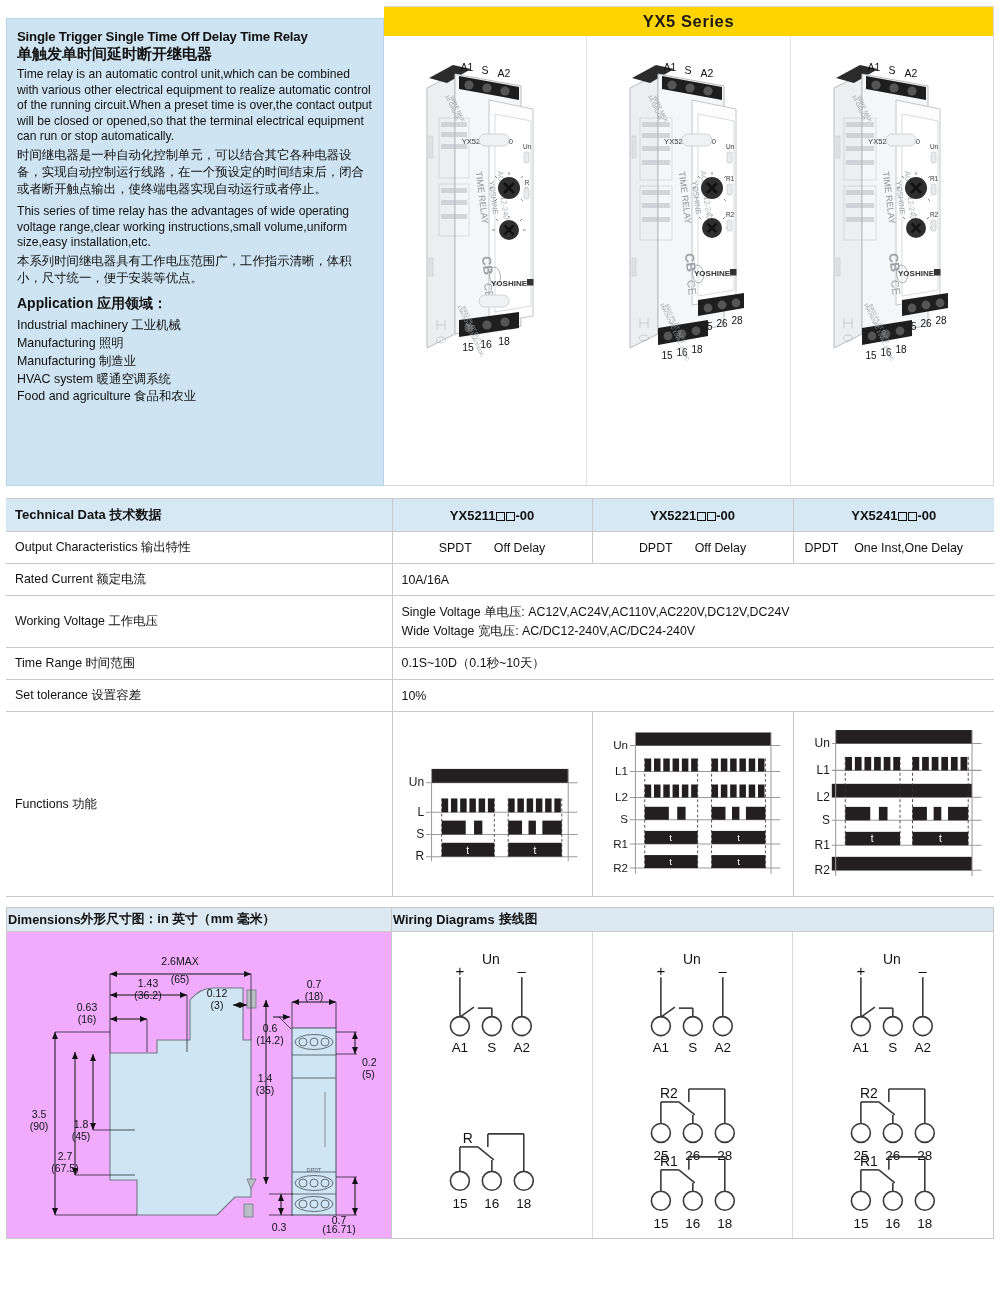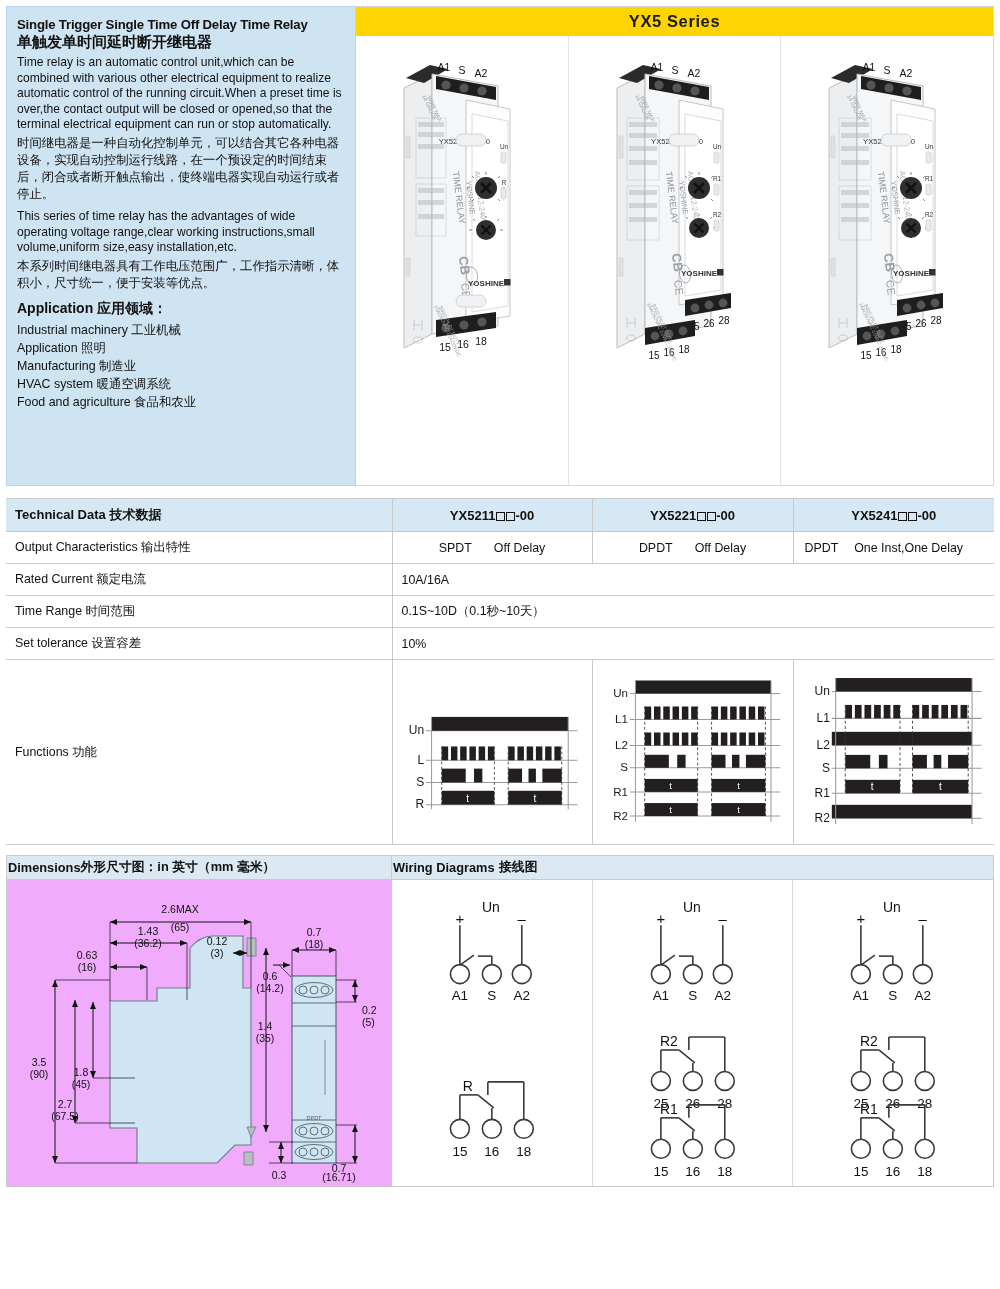--- a/index.html
+++ b/index.html
@@ -11,22 +11,23 @@
     color:#111;
     position:relative;
     overflow:hidden;
   }
   .page { position:relative; width:1000px; height:1289px; padding:6px 6px 0 6px; }
 
   
   .top { display:flex; width:988px; height:480px; }
 
   .intro {
-    width:350px; background:#cfe4f2; border:1px solid #b9d4e6;
+    width:378px; background:#cfe4f2; border:1px solid #b9d4e6;
     padding:8px 10px 6px 10px;
+    margin-top:12px;
   }
   .intro h1 {
     font-size:13.2px; font-weight:bold; margin:2px 0 1px 0; line-height:1.15;
     letter-spacing:-0.2px;
   }
   .intro h2 {
     font-size:15px; font-weight:bold; margin:0 0 4px 0; line-height:1.2;
   }
   .intro p { font-size:12.1px; line-height:1.285; margin:0 0 2px 0; }
   .intro p.cn { font-size:12.4px; line-height:1.38; margin:2px 0 6px 0; }
@@ -99,21 +100,21 @@
     <div class="intro">
       <h1>Single Trigger Single Time Off Delay Time Relay</h1>
       <h2>单触发单时间延时断开继电器</h2>
       <p>Time relay is an automatic control unit,which can be combined with various other electrical equipment to realize automatic control of the running circuit.When a preset time is over,the contact output will be closed or opened,so that the terminal electrical equipment can run or stop automatically.</p>
       <p class="cn">时间继电器是一种自动化控制单元，可以结合其它各种电器设备，实现自动控制运行线路，在一个预设定的时间结束后，闭合或者断开触点输出，使终端电器实现自动运行或者停止。</p>
       <p>This series of time relay has the advantages of wide operating voltage range,clear working instructions,small volume,uniform size,easy installation,etc.</p>
       <p class="cn">本系列时间继电器具有工作电压范围广，工作指示清晰，体积小，尺寸统一，便于安装等优点。</p>
       <h3>Application 应用领域：</h3>
       <div class="applist">
         <div>Industrial machinery 工业机械</div>
-        <div>Application 照明</div>
+        <div>Manufacturing 照明</div>
         <div>Manufacturing 制造业</div>
         <div>HVAC system 暖通空调系统</div>
         <div>Food and agriculture 食品和农业</div>
       </div>
     </div>
 
     <div class="products">
       <div class="series-bar">
         <span>YX5 Series</span>
       </div>
@@ -438,20 +439,27 @@
               <span>One Inst,One Delay</span>
             </div>
           </td>
       </tr>
 
       <tr>
         <td>Rated Current 额定电流</td>
         <td colspan="3">10A/16A</td>
       </tr>
 
+      <tr>
+        <td>Working Voltage 工作电压</td>
+        <td colspan="3" class="two-line">
+          <div>Single Voltage 单电压: AC12V,AC24V,AC110V,AC220V,DC12V,DC24V</div>
+          <div>Wide Voltage 宽电压: AC/DC12-240V,AC/DC24-240V</div>
+        </td>
+      </tr>
 
       <tr>
         <td>Time Range 时间范围</td>
         <td colspan="3">0.1S~10D（0.1秒~10天）</td>
       </tr>
 
       <tr>
         <td>Set tolerance 设置容差</td>
         <td colspan="3">10%</td>
       </tr>

